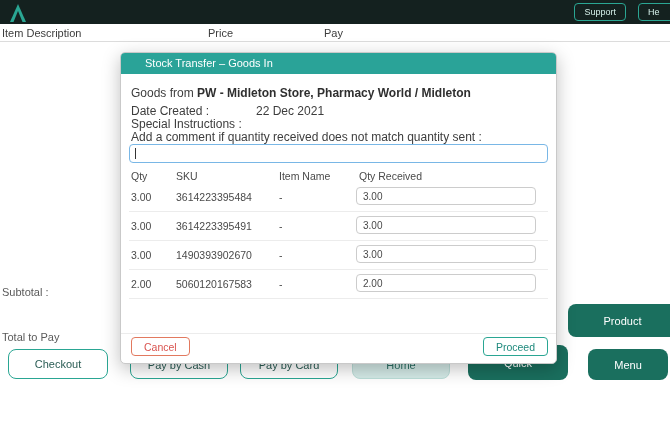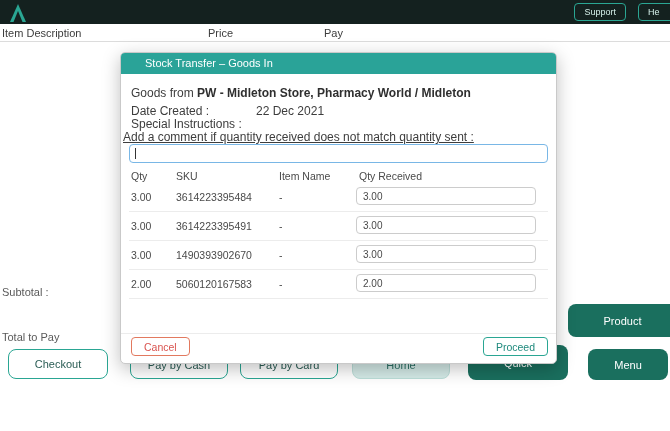--- a/index.html
+++ b/index.html
@@ -49,21 +49,21 @@
     border:1px solid #c9c9c9;border-radius:5px;box-shadow:0 5px 18px rgba(0,0,0,0.25);z-index:5;}
   .modal-header{position:absolute;left:0;top:0;right:0;height:21px;background:#2aa398;
     border-radius:4px 4px 0 0;color:#ffffff;font-size:11px;line-height:21px;padding-left:24px;
     box-sizing:border-box;}
   .m-text{position:absolute;font-size:12px;color:#3d3d3d;white-space:nowrap;}
   .m-goods{left:10px;top:33px;}
   .m-goods b{color:#2f2f2f;}
   .m-datelbl{left:10px;top:51px;}
   .m-dateval{left:135px;top:51px;}
   .m-special{left:10px;top:64px;}
-  .m-comment{left:2px;top:77px;text-decoration:underline;}
+  .m-comment{left:10px;top:77px;}
   .comment-input{position:absolute;left:8px;top:91px;width:417px;height:17px;
     border:1px solid #79b7e6;border-radius:4px;background:#ffffff;}
   .caret{position:absolute;left:5px;top:3px;width:1px;height:11px;background:#333333;}
 
   .t-head span{position:absolute;top:117px;font-size:10.5px;color:#4a4a4a;}
   .th-qty{left:10px;}
   .th-sku{left:55px;}
   .th-name{left:158px;}
   .th-recv{left:238px;}
 

